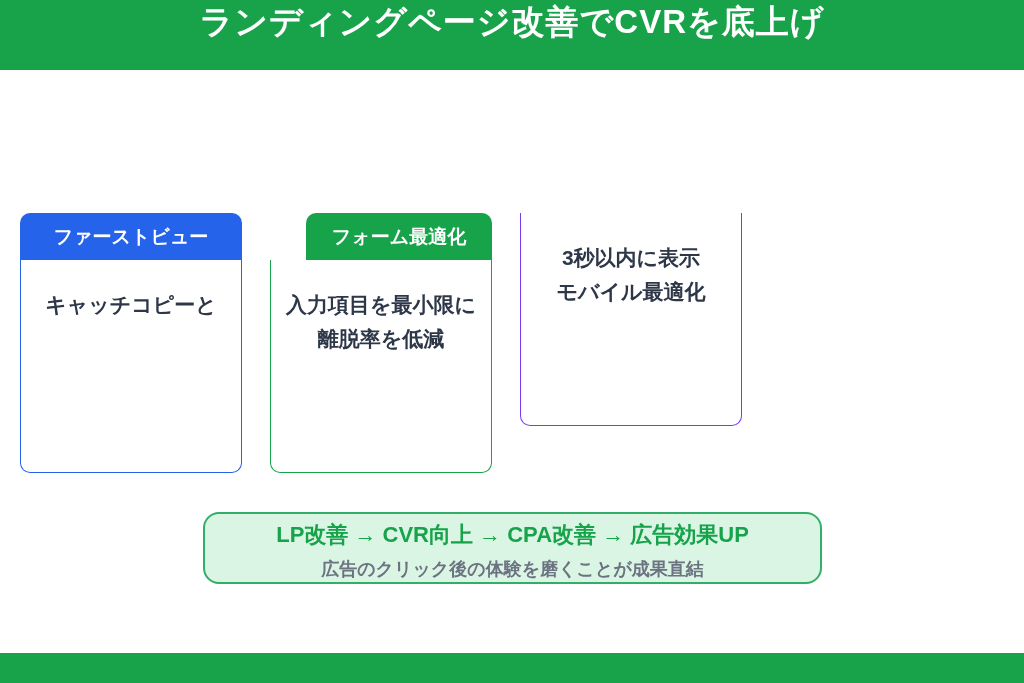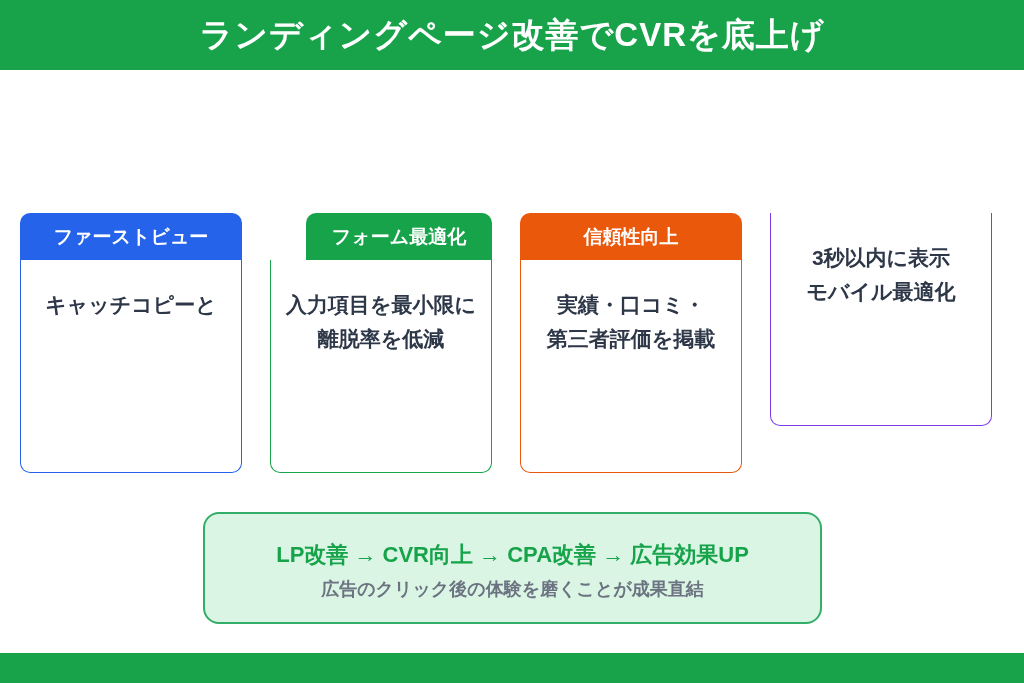--- a/index.html
+++ b/index.html
@@ -12,21 +12,21 @@
     width: 1024px;
     height: 683px;
     background: #ffffff;
     overflow: hidden;
   }
   .header-bar {
     position: absolute;
     top: 0; left: 0; right: 0;
     height: 70px;
     display: flex;
-    align-items: center;
+    align-items: flex-start;
     justify-content: center;
   }
   .page-title {
     margin: 0;
     color: #ffffff;
     font-size: 33px;
     font-weight: bold;
     letter-spacing: 1px;
     white-space: nowrap;
   }
@@ -68,21 +68,21 @@
     font-weight: bold;
     color: #2d3748;
     line-height: 34px;
     white-space: nowrap;
   }
   .summary-box {
     position: absolute;
     left: 203px;
     top: 512px;
     width: 619px;
-    height: 112px;
+    height: 72px;
     box-sizing: border-box;
     border: 2px solid #33ae68;
     border-radius: 16px;
     display: flex;
     flex-direction: column;
     align-items: center;
     justify-content: center;
     padding-top: 4px;
     gap: 7px;
   }
@@ -125,29 +125,20 @@
     <div class="card">
       <div class="card-header" style="background: rgb(22, 163, 74); margin-left: 36px;">
         <span>フォーム最適化</span>
       </div>
       <div class="card-body" style="border-color: rgb(22, 163, 74);">
         <div class="card-line">入力項目を最小限に</div>
         <div class="card-line">離脱率を低減</div>
       </div>
     </div>
 
-    <div class="card">
-      <div class="card-header" style="background: rgb(234, 88, 12);">
-        <span>信頼性向上</span>
-      </div>
-      <div class="card-body" style="border-color: rgb(234, 88, 12);">
-        <div class="card-line">実績・口コミ・</div>
-        <div class="card-line">第三者評価を掲載</div>
-      </div>
-    </div>
 
     <div class="card">
       <div class="card-body" style="border-color: rgb(124, 59, 237);">
         <div class="card-line">3秒以内に表示</div>
         <div class="card-line">モバイル最適化</div>
       </div>
     </div>
 
   </div>
 

